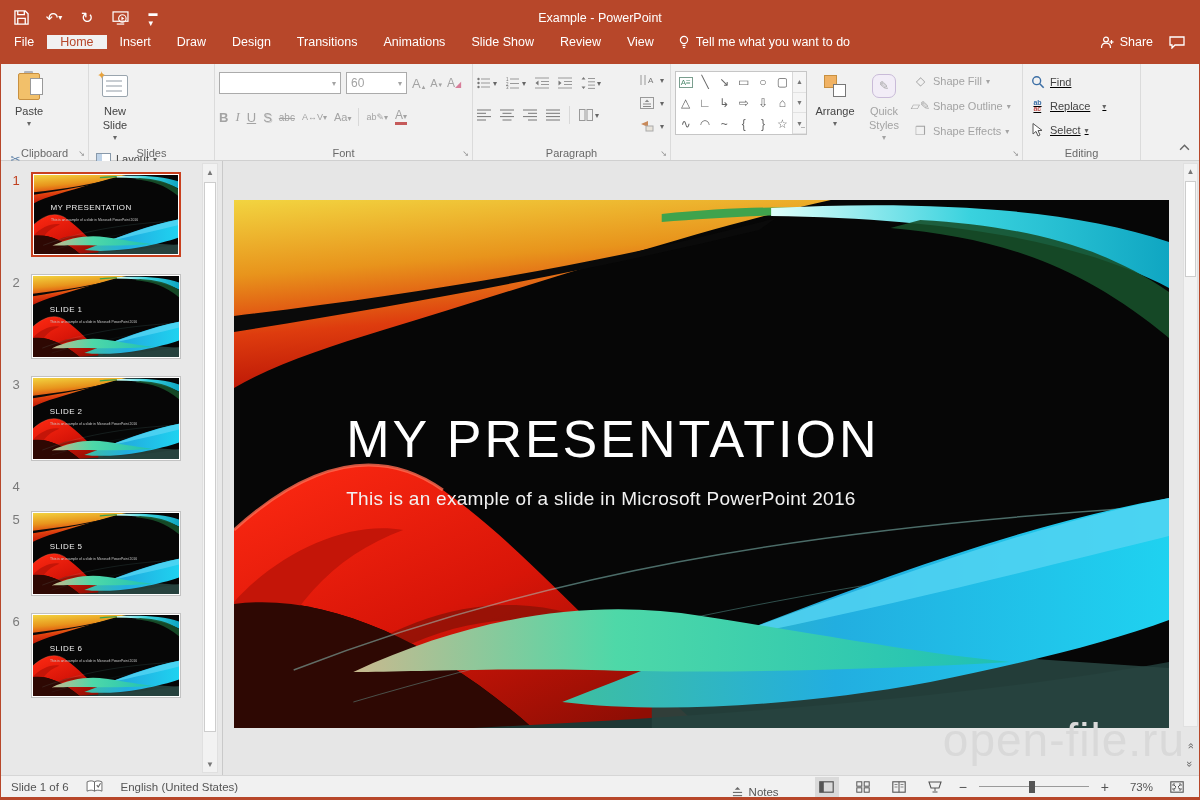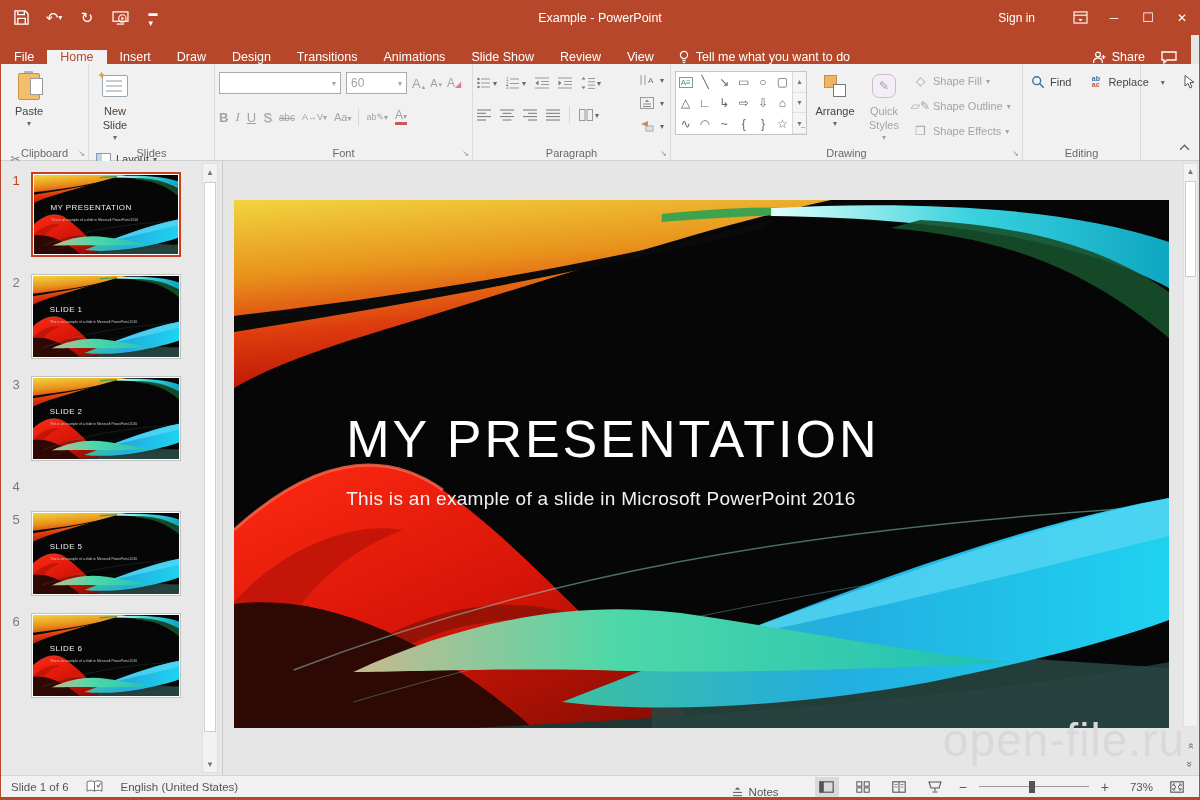--- a/index.html
+++ b/index.html
@@ -14,21 +14,21 @@
   .qat .qbtn { display:flex; align-items:center; justify-content:center; width:20px; height:24px; font-size:15px; color:#fff; }
   .qbtn svg { display:block; }
   .win-title { position:absolute; left:0; right:0; top:0; height:35px; display:flex; align-items:center; justify-content:center; font-size:12.5px; pointer-events:none; }
   .tb-right { position:absolute; right:0; top:0; height:35px; display:flex; align-items:center; }
   .signin { font-size:12px; margin-right:28px; }
   .ribbon-opts { width:34px; height:35px; display:flex; align-items:center; justify-content:center; }
   .winbtn { width:34px; height:35px; display:flex; align-items:center; justify-content:center; font-size:12px; }
   .winbtn.max { font-size:13px; }
 
   
-  .tabrow { position:absolute; top:35px; left:0; right:8px; height:29px; background:#B7472A; display:flex; align-items:flex-end; color:#fff; }
+  .tabrow { position:absolute; top:35px; left:0; right:0; height:29px; background:#B7472A; display:flex; align-items:flex-start; color:#fff; }
   .tab { display:flex; align-items:center; padding:0 13px; font-size:12.5px; cursor:default; }
   .tab.active { background:#F1F1F1; color:#B7472A; }
   .tellme { display:flex; align-items:center; gap:7px; padding:0 12px; font-size:12.5px; }
   .tabrow-right { margin-left:auto; display:flex; align-items:center; gap:16px; padding-right:14px; }
   .share-btn { display:flex; align-items:center; gap:6px; font-size:12.5px; }
 
   
   .ribbon { position:absolute; top:64px; left:0; right:0; height:97px; background:#F1F1F1; border-bottom:1px solid #D0D0D0; display:flex; }
   .rgroup { position:relative; height:100%; border-right:1px solid #DBDBDB; padding:3px 4px 16px; }
   .rgroup-label { position:absolute; bottom:1px; left:0; right:0; text-align:center; font-size:11px; color:#696969; }
@@ -77,21 +77,21 @@
   .shapes-box { width:132px; height:64px; background:#fff; border:1px solid #C6C6C6; display:flex; margin-top:4px; }
   .shapes-grid { flex:1; display:grid; grid-template-columns:repeat(6,1fr); grid-template-rows:repeat(3,1fr); align-items:center; justify-items:center; font-size:12px; color:#666; }
   .shapes-scroll { width:14px; border-left:1px solid #D8D8D8; background:#F5F5F5; display:flex; flex-direction:column; }
   .shapes-scroll span { flex:1; display:flex; align-items:center; justify-content:center; font-size:7px; color:#777; border-bottom:1px solid #E2E2E2; }
   .ic-arrange { position:relative; width:24px; height:24px; }
   .ic-arrange .b1 { position:absolute; left:1px; top:1px; width:13px; height:13px; background:#F0B264; border:1px solid #C89040; }
   .ic-arrange .b2 { position:absolute; right:1px; bottom:1px; width:13px; height:13px; background:#fff; border:1px solid #777; }
   .ic-qstyle { width:24px; height:24px; border-radius:7px; background:#F2EDF7; border:1px solid #C9BBD8; display:flex; align-items:center; justify-content:center; font-size:12px; color:#9A8FAA; }
 
   
-  .edit-col { display:flex; flex-direction:row; gap:12px; padding-top:5px; }
+  .edit-col { display:flex; flex-direction:column; gap:4px; padding-top:5px;text-decoration:underline; }
   .repl { display:flex; flex-direction:column; line-height:6.5px; font-size:7px; font-weight:bold; }
   .repl .t1 { color:#3B6EA5; } .repl .t2 { color:#C0504D; }
 
   
   .workspace { position:absolute; top:161px; left:0; right:0; bottom:25px; background:#E6E6E6; }
   .thumb-panel { position:absolute; left:0; top:0; bottom:0; width:222px; background:#E8E8E8; border-right:1px solid #C9C9C9; }
   .thumb-list { position:absolute; left:0; top:11px; }
   .thumb-row { display:flex; margin-bottom:17px; }
   .thumb-num { width:30px; text-align:center; font-size:13px; color:#7A7A7A; padding-top:1px; }
   .thumb-num.sel { color:#C0401F; }
@@ -201,33 +201,20 @@
         <svg width="17" height="14" viewBox="0 0 18 15">
             <rect x="1" y="1" width="16" height="10" fill="none" stroke="#fff" stroke-width="1.3"></rect>
             <circle cx="11" cy="8" r="4" fill="none" stroke="#fff" stroke-width="1.2"></circle>
             <path d="M10,6 L13,8 10,10 Z" fill="#fff"></path>
             <line x1="5" y1="14" x2="13" y2="14" stroke="#fff" stroke-width="1.3"></line>
           </svg>
       </span>
       <span class="qbtn" style="font-size:9px">▬<br>▾</span>
     </div>
     <div class="win-title">Example - PowerPoint</div>
-    <div class="tb-right">
-      <span class="signin">Sign in</span>
-      <span class="ribbon-opts">
-        <svg width="15" height="13" viewBox="0 0 16 14">
-            <rect x="1" y="1" width="14" height="12" fill="none" stroke="#fff" stroke-width="1.2"></rect>
-            <line x1="1" y1="4.5" x2="15" y2="4.5" stroke="#fff" stroke-width="1.2"></line>
-            <path d="M8,11 L5.5,8.5 H10.5 Z" fill="#fff"></path>
-          </svg>
-      </span>
-      <span class="winbtn">─</span>
-      <span class="winbtn max">☐</span>
-      <span class="winbtn">✕</span>
-    </div>
   </div>
 
   <div class="tabrow">
     <span class="tab">File</span>
     <span class="tab active">Home</span>
     <span class="tab">Insert</span>
     <span class="tab">Draw</span>
     <span class="tab">Design</span>
     <span class="tab">Transitions</span>
     <span class="tab">Animations</span>
@@ -547,21 +534,20 @@
             <span class="si">▱✎</span>
             <span>Shape Outline</span>
             <span class="dd">▾</span>
           </span>
         <span class="sbtn disabled">
             <span class="si">❐</span>
             <span>Shape Effects</span>
             <span class="dd">▾</span>
           </span>
       </span>
-      <span class="rgroup-label">Drawing</span>
       <span class="launcher">↘</span>
     </div>
 
     <div class="rgroup" style="width:118px">
       <div class="edit-col">
         <span class="sbtn">
           <span class="si">
               <svg width="14" height="14" viewBox="0 0 16 16">
                 <circle cx="6.5" cy="6.5" r="4.5" fill="none" stroke="#3B6EA5" stroke-width="1.6"></circle>
                 <line x1="10" y1="10" x2="14.5" y2="14.5" stroke="#3B6EA5" stroke-width="1.8"></line>

